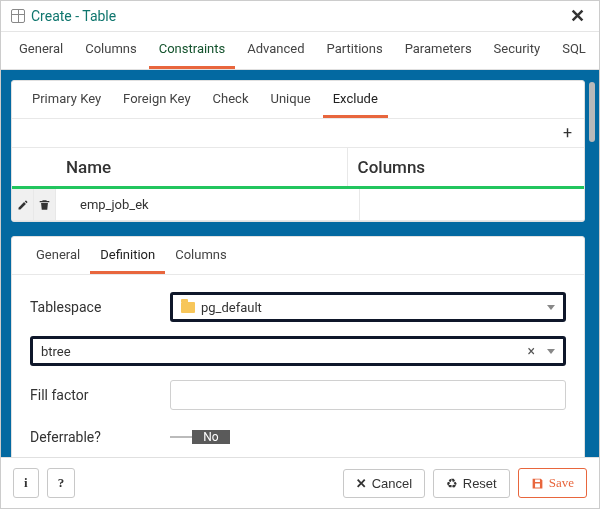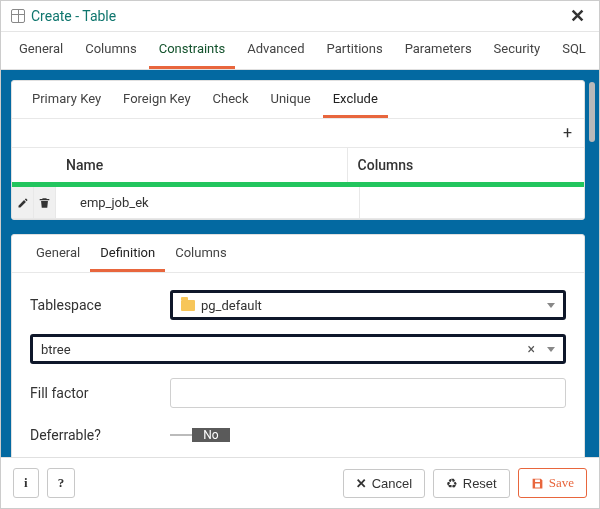--- a/index.html
+++ b/index.html
@@ -100,24 +100,24 @@
   }
   .addrow .plus {
     padding: 6px 12px;
     font-size: 16px;
     line-height: 1;
     cursor: pointer;
     color: #333;
   }
   .gridhead {
     display: flex;
-    border-bottom: 5px solid #22c55e;
+    border-bottom: 3px solid #22c55e;
     font-weight: 500;
     color: #333;
-    font-size: 14px;
+    font-size: 17px;
   }
   .gridhead .c0 { width: 44px; }
   .gridhead .c1 { flex: 1; padding: 9px 10px; border-right:1px solid #e8e8e8;}
   .gridhead .c2 { flex: 0.8; padding: 9px 10px; }
   .gridrow {
     display: flex;
     align-items: stretch;
     border-bottom: 1px solid #e8e8e8;
     font-size: 13px;
   }

